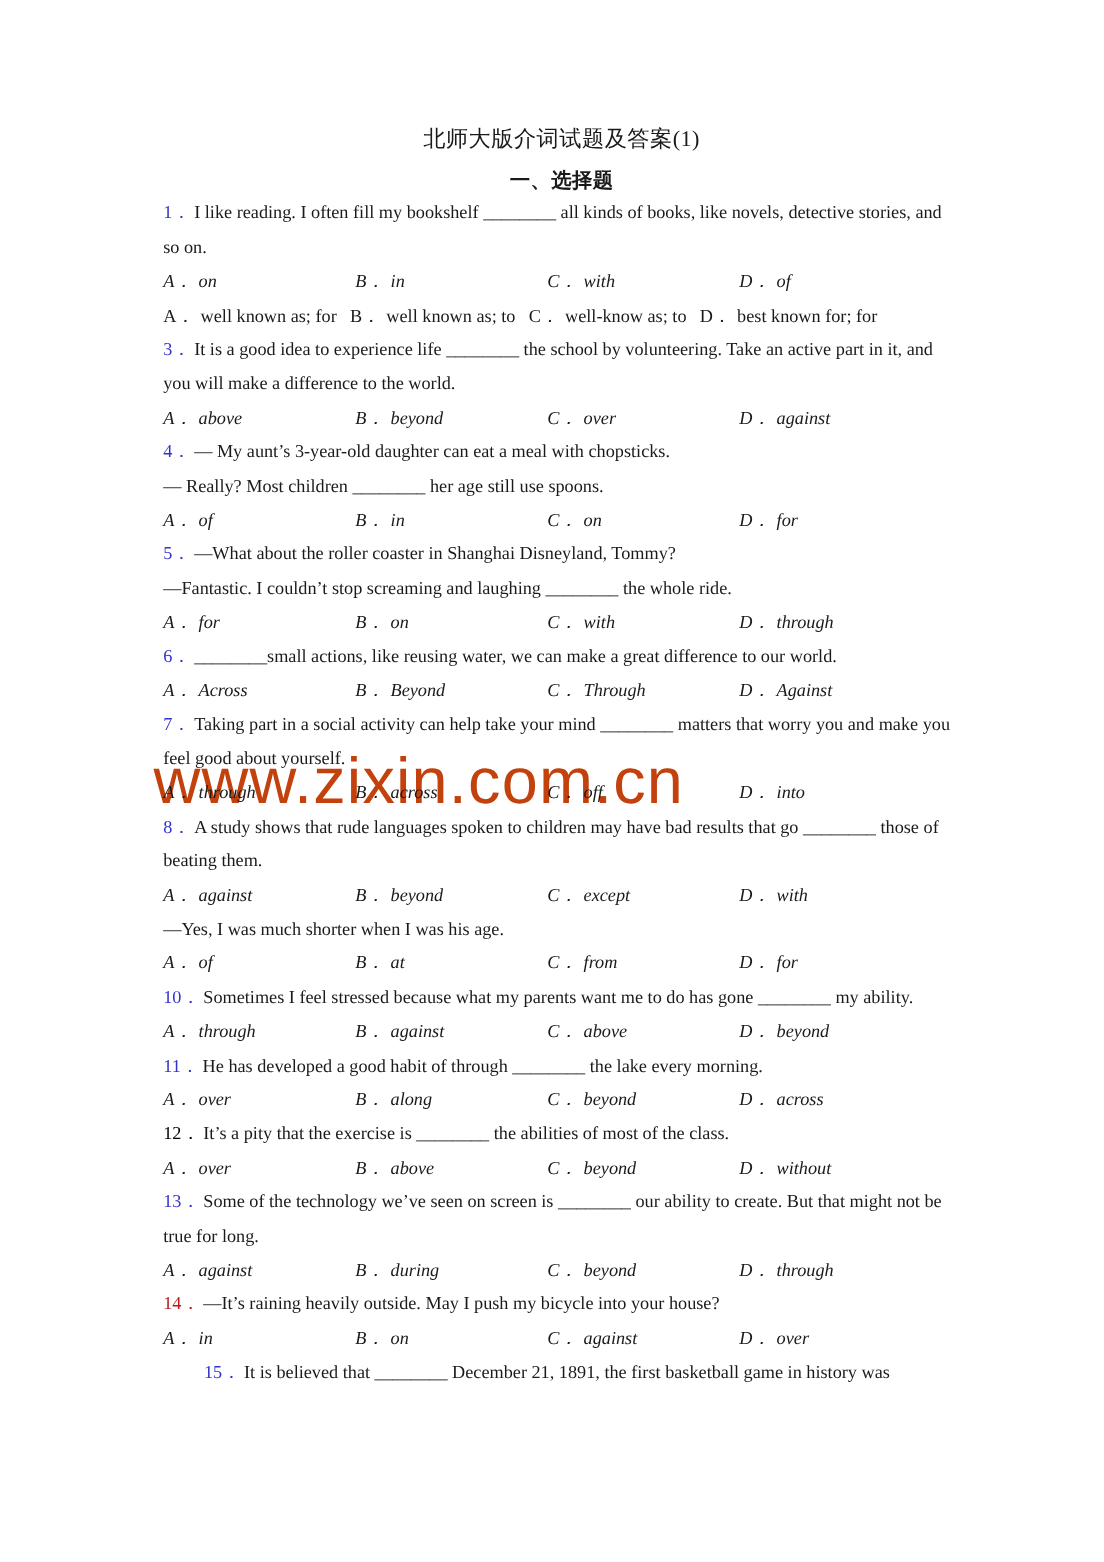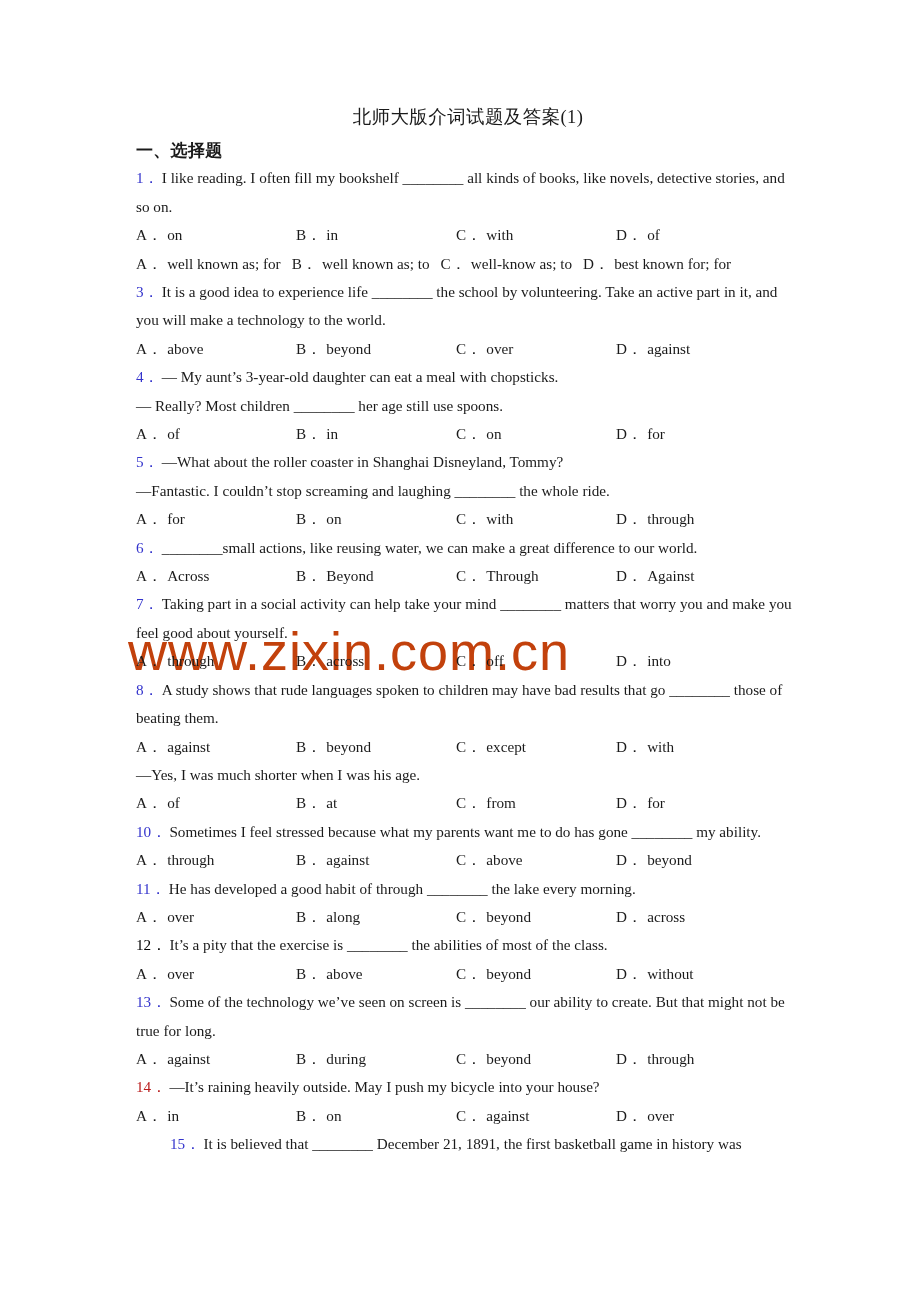--- a/index.html
+++ b/index.html
@@ -56,20 +56,21 @@
     letter-spacing: 0.4px;
     line-height: 1.5;
   }
 
   #section-heading {
     font-size: 17px;
     font-weight: bold;
     margin: 0 0 1px 0;
     line-height: 1.45;
     letter-spacing: 0.3px;
+    text-align: center;
   }
 
   
   .q-block { margin: 0; }
 
   .q-line {
     font-size: 15.2px;
     line-height: 28.4px;
     text-align: left;
     white-space: normal;
@@ -81,21 +82,21 @@
     margin-right: 3px;
   }
 
   
   .opt-row {
     font-size: 15.2px;
     line-height: 28.4px;
     display: flex;
     flex-direction: row;
   }
-  .opt-row .opt { width: 160px; flex: 0 0 160px; }
+  .opt-row .opt { width: 160px; flex: 0 0 160px; font-style: italic; }
   .opt-row .opt:last-child { flex: 1 1 auto; width: auto; }
   .opt-letter { margin-right: 5px; }
 
   
   .opt-row-wide {
     font-size: 15.2px;
     line-height: 28.4px;
     white-space: nowrap;
   }
   .opt-row-wide .opt { margin-right: 11px; }
@@ -121,21 +122,21 @@
             <span class="opt"><span class="opt-letter">A．</span><span>on</span></span>
             <span class="opt"><span class="opt-letter">B．</span><span>in</span></span>
             <span class="opt"><span class="opt-letter">C．</span><span>with</span></span>
             <span class="opt"><span class="opt-letter">D．</span><span>of</span></span>
           </div>
         </div>
         <div class="q-block">
           <div class="opt-row-wide"><span class="opt"><span class="opt-letter">A．</span><span>well known as; for</span></span><span class="opt"><span class="opt-letter">B．</span><span>well known as; to</span></span><span class="opt"><span class="opt-letter">C．</span><span>well-know as; to</span></span><span class="opt"><span class="opt-letter">D．</span><span>best known for; for</span></span></div>
         </div>
         <div class="q-block">
-          <div class="q-line"><span class="q-num" style="color: rgb(51, 51, 204);">3．</span><span>It is a good idea to experience life ________ the school by volunteering. Take an active part in it, and you will make a technology to the world.</span></div>
+          <div class="q-line"><span class="q-num" style="color: rgb(51, 51, 204);">3．</span><span>It is a good idea to experience life ________ the school by volunteering. Take an active part in it, and you will make a difference to the world.</span></div>
           <div class="opt-row">
             <span class="opt"><span class="opt-letter">A．</span><span>above</span></span>
             <span class="opt"><span class="opt-letter">B．</span><span>beyond</span></span>
             <span class="opt"><span class="opt-letter">C．</span><span>over</span></span>
             <span class="opt"><span class="opt-letter">D．</span><span>against</span></span>
           </div>
         </div>
         <div class="q-block">
           <div class="q-line"><span class="q-num" style="color: rgb(51, 51, 204);">4．</span><span>— My aunt’s 3-year-old daughter can eat a meal with chopsticks.</span></div>
           <div class="q-line"><span>— Really? Most children ________ her age still use spoons.</span></div>

